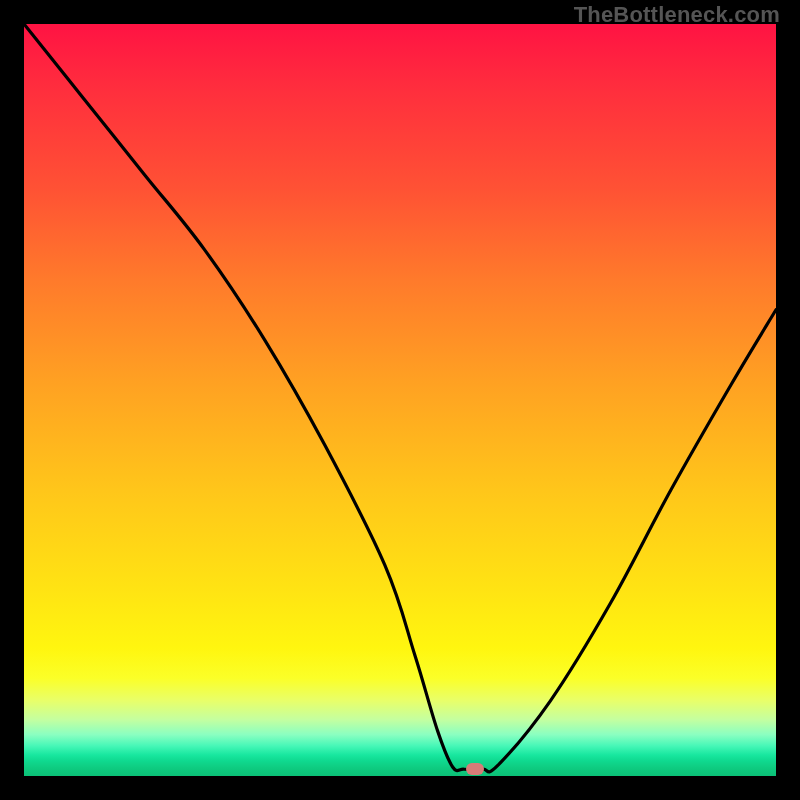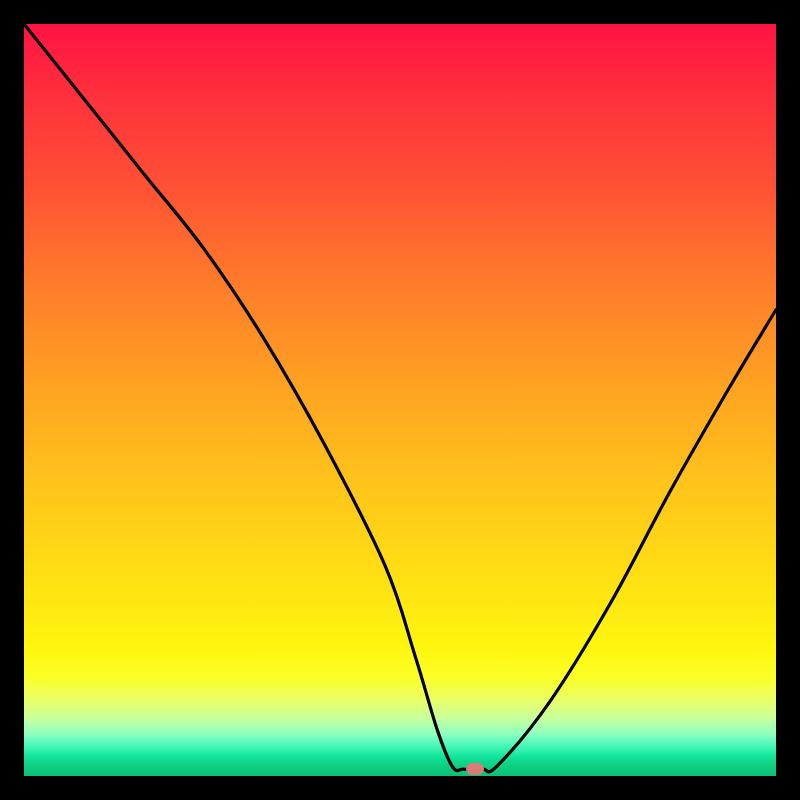--- a/index.html
+++ b/index.html
@@ -80,20 +80,21 @@
     background: #d87c78;
     border-radius: 6px;
     transform: translate(-50%, -50%);
   }
 </style>
 </head>
 <body>
 
 <div class="frame">
 
+  <div class="watermark">TheBottleneck.com</div>
 
   <div class="plot-area">
 
     <div class="gradient">
       <div class="grad-main"></div>
     </div>
 
     <svg class="curve" viewBox="0 0 752 752" preserveAspectRatio="none">
       <path fill="none" stroke="#000" stroke-width="3.2" stroke-linejoin="round" stroke-linecap="round" d="M 0.00 0.00 C 10.83 13.54, 38.50 48.13, 60.16 75.20 C 81.82 102.27, 98.66 123.33, 120.32 150.40 C 141.98 177.47, 158.82 195.82, 180.48 225.60 C 202.14 255.38, 218.98 280.65, 240.64 315.84 C 262.30 351.03, 279.14 380.51, 300.80 421.12 C 322.46 461.73, 344.72 503.54, 360.96 541.44 C 377.20 579.34, 381.56 601.90, 391.04 631.68 C 400.52 661.46, 406.83 686.85, 413.60 706.88 C 420.37 726.91, 423.90 736.07, 428.64 742.98 C 433.38 749.88, 434.51 744.83, 439.92 745.23 C 445.33 745.64, 452.63 745.91, 458.72 745.23 C 464.81 744.56, 461.58 753.79, 473.76 741.47 C 485.94 729.15, 506.10 706.04, 526.40 676.80 C 546.70 647.56, 564.90 616.94, 586.56 579.04 C 608.22 541.14, 625.06 505.49, 646.72 466.24 C 668.38 426.99, 687.93 393.45, 706.88 360.96 C 725.83 328.47, 743.88 299.30, 752.00 285.76"></path>
     </svg>

